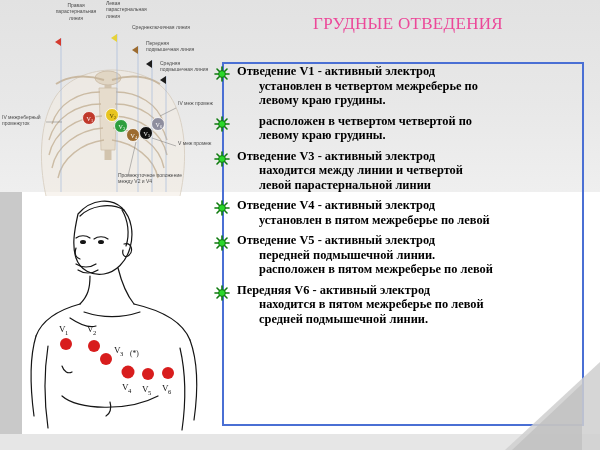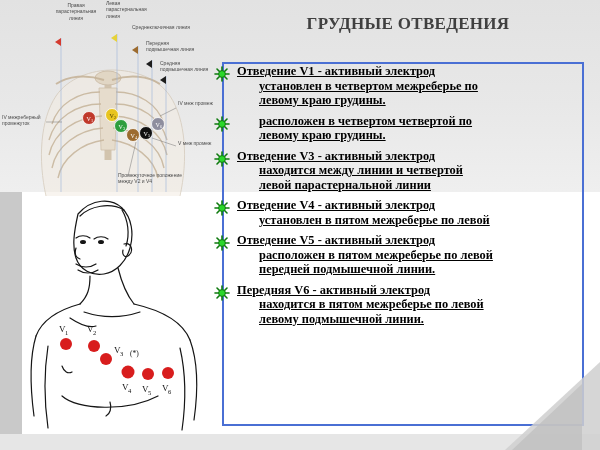--- a/index.html
+++ b/index.html
@@ -29,21 +29,21 @@
     border-left:95px solid transparent;border-bottom:88px solid #cfcfcf;opacity:.85;
   }
   .corner-tri-b{
     position:absolute;right:18px;bottom:0;width:0;height:0;
     border-left:70px solid transparent;border-bottom:66px solid #bdbdbd;opacity:.7;
   }
 
   
   .title{
     position:absolute;left:238px;top:14px;width:340px;
-    font-size:17px;font-weight:bold;letter-spacing:.3px;color:#404040;
+    font-size:17px;font-weight:normal;letter-spacing:.3px;color:#ec4899;
     text-align:center;
   }
 
   
   .textbox{
     position:absolute;left:222px;top:62px;width:362px;height:364px;
     border:2px solid #4a6fd4;box-sizing:border-box;
     background:transparent;
   }
   .bullets{
@@ -52,21 +52,21 @@
   .bullet-row{
     position:relative;display:flex;align-items:flex-start;
     margin-bottom:6px;
   }
   .bullet-icon{
     flex:0 0 auto;width:16px;height:16px;margin-top:2px;margin-right:3px;position:relative;
   }
   .bullet-icon svg{display:block;}
   .bullet-text{
     flex:1 1 auto;font-size:12.4px;line-height:1.17;font-weight:bold;color:#000;
-    text-indent:0;padding-left:4px;text-decoration:underline;
+    text-indent:0;padding-left:4px;
   }
   .bullet-text .cont{display:block;padding-left:22px;}
 
   
   .anat-top{position:absolute;left:0;top:0;width:218px;height:196px;}
   .anat-label{
     position:absolute;font-family:"Liberation Sans",sans-serif;
     font-size:5px;line-height:1.25;color:#4c4c4c;
   }
 
@@ -343,22 +343,22 @@
             <line x1="3" y1="3" x2="5.7" y2="5.7"></line>
               <line x1="10.3" y1="10.3" x2="13" y2="13"></line>
             <line x1="13" y1="3" x2="10.3" y2="5.7"></line>
               <line x1="5.7" y1="10.3" x2="3" y2="13"></line>
           </g>
           <circle cx="8" cy="8" r="3.4" fill="#2ad82a" stroke="#0f7a0f" stroke-width="1"></circle>
         </svg>
       </span>
       <span class="bullet-text">
         <span>Отведение V5 - активный электрод</span>
+        <span class="cont">передней подмышечной линии.</span>
         <span class="cont">расположен в пятом межреберье по левой</span>
-        <span class="cont">передней подмышечной линии.</span>
       </span>
     </div>
 
     <div class="bullet-row">
       <span class="bullet-icon">
         <svg width="16" height="16" viewBox="0 0 16 16">
           <g stroke="#0f7a0f" stroke-width="1.6" stroke-linecap="round">
             <line x1="8" y1="1" x2="8" y2="5"></line>
               <line x1="8" y1="11" x2="8" y2="15"></line>
             <line x1="1" y1="8" x2="5" y2="8"></line>
@@ -367,21 +367,21 @@
               <line x1="10.3" y1="10.3" x2="13" y2="13"></line>
             <line x1="13" y1="3" x2="10.3" y2="5.7"></line>
               <line x1="5.7" y1="10.3" x2="3" y2="13"></line>
           </g>
           <circle cx="8" cy="8" r="3.4" fill="#2ad82a" stroke="#0f7a0f" stroke-width="1"></circle>
         </svg>
       </span>
       <span class="bullet-text">
         <span>Передняя V6 - активный электрод</span>
         <span class="cont">находится в пятом межреберье по левой</span>
-        <span class="cont">левому подмышечной линии.</span>
+        <span class="cont">средней подмышечной линии.</span>
       </span>
     </div>
 
   </div>
 
   <div class="corner-tri-a"></div>
   <div class="corner-tri-b"></div>
 
 </div>
 

